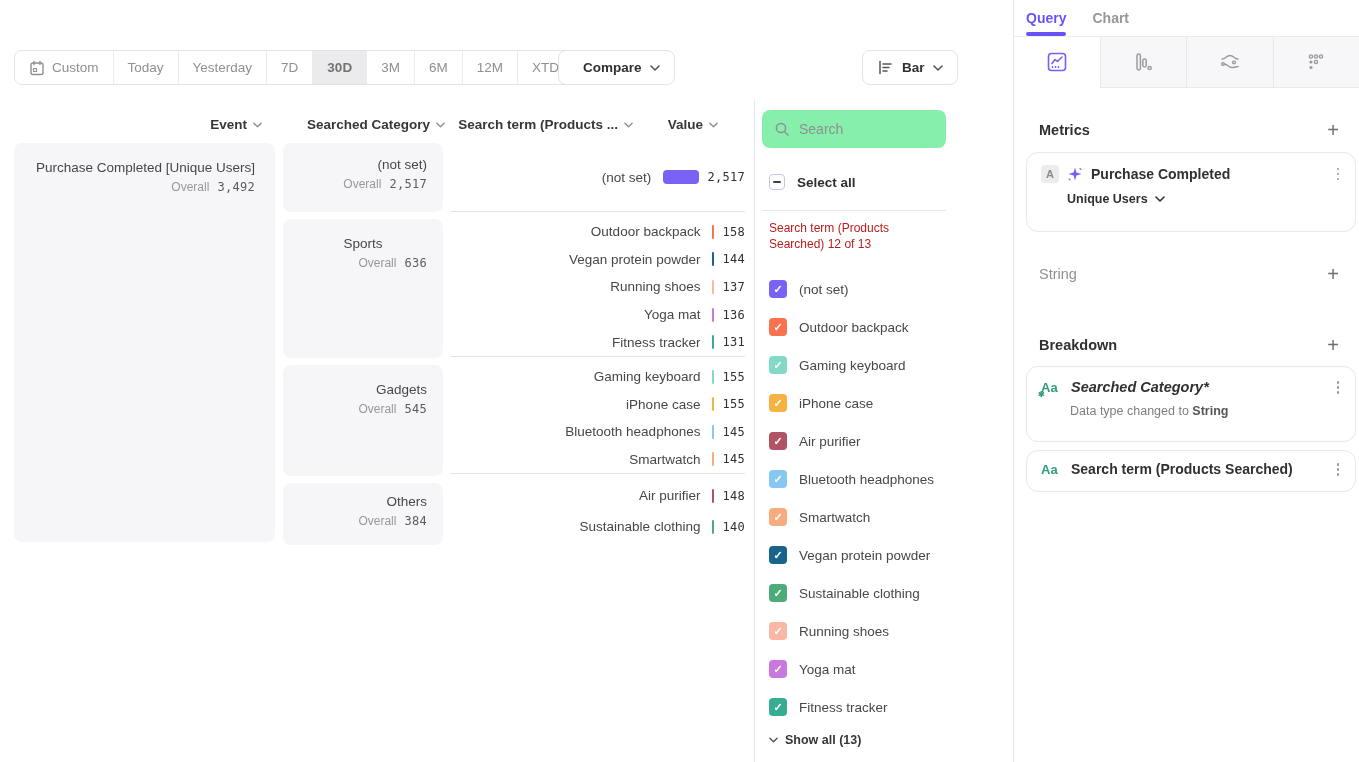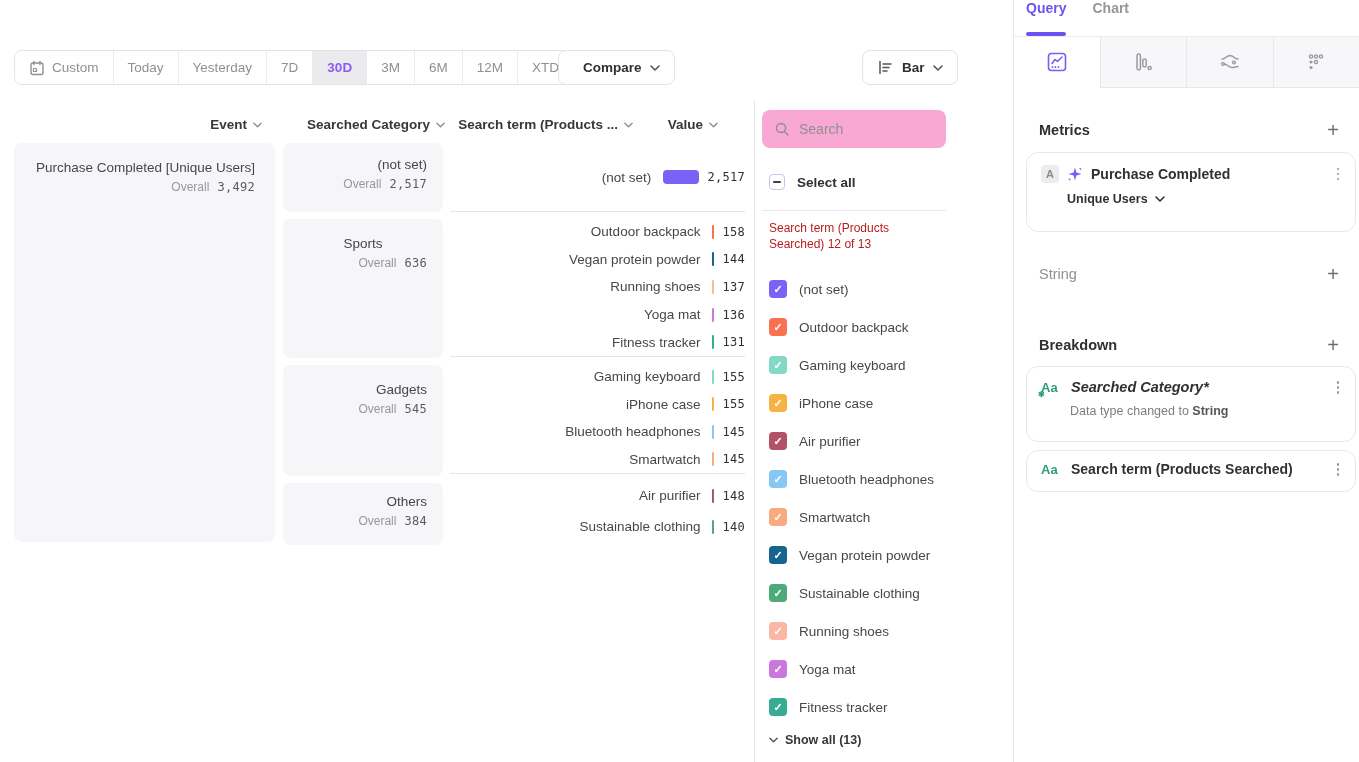--- a/index.html
+++ b/index.html
@@ -11,21 +11,21 @@
   }
   .mono { font-family:"DejaVu Sans Mono", monospace; letter-spacing:.3px; }
 
   
   .range-group{ position:absolute; left:14px; top:50px; height:35px; display:flex;
     border:1px solid #e3e3e6; border-radius:8px; overflow:hidden; background:#fff; }
   .range-btn{ display:flex; align-items:center; gap:7px; padding:0 14px; background:#fff;
     border:none; border-right:1px solid #ebebee; color:#8f9094; font-size:13.5px;
     font-family:inherit; cursor:pointer; }
   .range-btn:last-child{ border-right:none; }
-  .range-btn.sel{ background:#ebebed; color:#8b5cf6; font-weight:bold; }
+  .range-btn.sel{ background:#ebebed; color:#737373; font-weight:bold; }
   .pill-btn{ position:absolute; top:50px; height:35px; display:flex; align-items:center; gap:8px;
     padding:0 14px; background:#fff; border:1px solid #e3e3e6; border-radius:8px;
     font-family:inherit; font-size:13.5px; font-weight:bold; color:#2f3033; cursor:pointer; }
   .compare{ left:558px;padding-left:24px; }
   .barbtn{ left:862px; }
 
   
   .th{ position:absolute; top:117px; font-weight:bold; color:#36373b; font-size:13.5px;
     text-align:right; display:flex; justify-content:flex-end; align-items:center; gap:6px; }
   .th-event{ left:14px; width:248px; } .th-cat{ left:301px; width:144px;text-align:center; }
@@ -51,21 +51,21 @@
   .term-col .tgroup:nth-child(3){ height:111px; }
   .term-col .tgroup:nth-child(4){ height:62px; border-bottom:none; }
   .trow{ display:flex; align-items:center; height:28px; }
   .term-label{ flex:1; text-align:right; color:#46474b; }
   .term-bar{ margin-left:12px; height:14px; border-radius:4px; flex:none; }
   .term-value{ margin-left:8px; font-size:12px; color:#2f3033; }
 
   
   .legend-divider{ position:absolute; left:754px; top:100px; bottom:0; width:1px; background:#e8e8ea; }
   .legend{ position:absolute; left:762px; top:0; width:184px; height:762px; }
-  .searchbox{ position:absolute; top:110px; left:0; width:184px; height:38px; background:#f9a8d4;
+  .searchbox{ position:absolute; top:110px; left:0; width:184px; height:38px; background:#86efac;
     border-radius:8px; display:flex; align-items:center; padding:0 12px; gap:9px; }
   .searchbox input{ border:none; background:transparent; outline:none; width:120px;
     font-family:inherit; font-size:14px; color:#46474b; }
   .searchbox input::placeholder{ color:#8f9094; }
   .selall{ position:absolute; top:174px; left:7px; display:flex; align-items:center; gap:12px; cursor:pointer;}
   .selall .box{ width:16px; height:16px; border:1px solid #c9c3f0; border-radius:4px;
     display:flex; align-items:center; justify-content:center; background:#fff; }
   .selall .box .minus{ width:8px; height:2px; background:#3f4044; border-radius:1px; }
   .selall .lbl{ font-weight:bold; color:#2f3033; }
   .legend-hr{ position:absolute; top:210px; left:0; width:184px; height:1px; background:#e8e8ea; }
@@ -80,21 +80,21 @@
   .led-label{ color:#46474b; }
   .show-all{ position:absolute; top:733px; left:7px; display:flex; align-items:center; gap:7px;
     font-size:12.5px; font-weight:bold; color:#36373b; cursor:pointer; }
 
   
   .sidebar{ position:absolute; left:1013px; top:0; width:346px; height:762px;
     border-left:1px solid #e8e8ea; background:#fff; }
   .side-tabs{ position:absolute; top:0; left:0; width:100%; height:36px; display:flex;
     align-items:center; gap:26px; padding-left:12px; }
   .side-tab{ font-size:14px; font-weight:bold; color:#97979b; cursor:pointer; position:relative; height:100%;
-    display:flex; align-items:flex-start; }
+    display:flex; align-items:center; }
   .side-tab.active{ color:#6a53f4; }
   .side-tab.active::after{ content:""; position:absolute; left:0; right:0; bottom:0; height:4px;
     border-radius:3px; background:#6a53f4; }
   .tool-strip{ position:absolute; top:36px; left:0; width:100%; height:52px; display:flex;
     border-top:1px solid #ececef; }
   .tool-tab{ flex:1; display:flex; align-items:center; justify-content:center;
     background:#f7f7f9; border-left:1px solid #e8e8ea; border-bottom:1px solid #e8e8ea; cursor:pointer; }
   .tool-tab:first-child{ border-left:none; }
   .tool-tab.active{ background:#fff; border-bottom:1px solid #fff; }
   .side-heading{ position:absolute; left:25px; right:20px; display:flex; justify-content:space-between;

